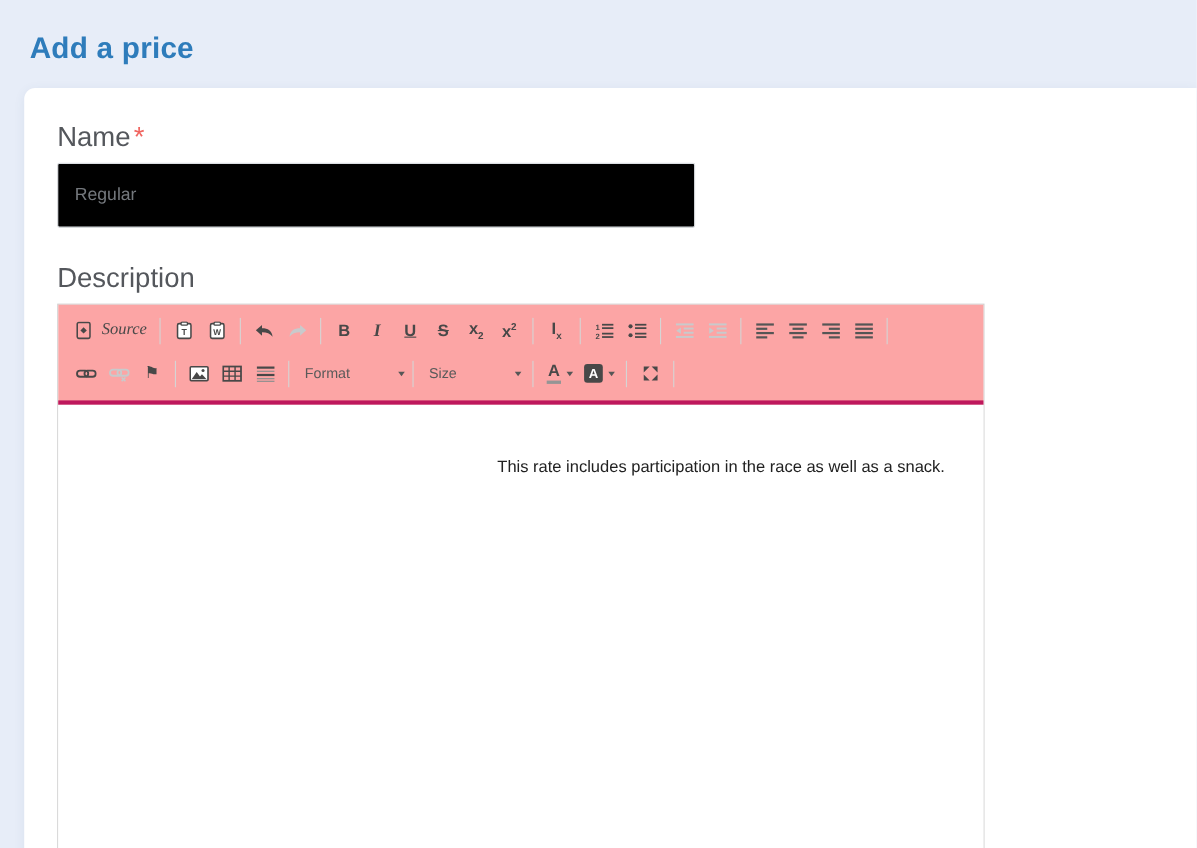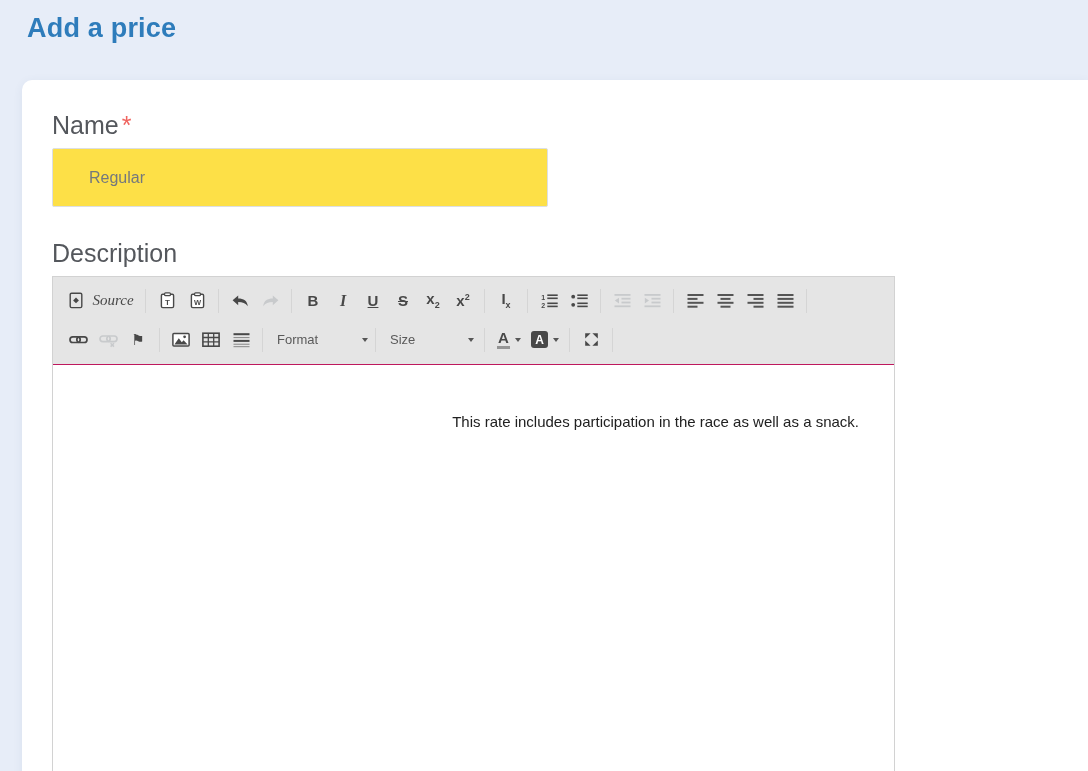--- a/index.html
+++ b/index.html
@@ -3,47 +3,47 @@
 <meta charset="utf-8">
 <style>
   * { box-sizing: border-box; }
   html, body { margin: 0; padding: 0; }
   body {
     width: 1088px; height: 771px; overflow: hidden;
     background: #e7edf8;
     font-family: "Liberation Sans", sans-serif;
   }
   
-  .page-header { height: 80px; padding: 13px 0 0 27px; }
+  .page-header { height: 80px; padding: 29px 0 0 27px; }
   .page-title { font-size: 27px; font-weight: bold; color: #2e7cbb; letter-spacing: .2px; }
 
   
   .card {
     margin-left: 22px; background: #ffffff;
     border-radius: 10px 0 0 0;
     min-height: 900px;
     padding: 34px 30px 40px 30px;
     box-shadow: 0 2px 10px rgba(70, 90, 130, 0.08);
   }
   .section-title { font-size: 20px; font-weight: bold; color: #44474c; line-height: 24px; margin: 0 0 33px 0; }
   .field-label { font-size: 25px; color: #54575c; line-height: 23px; margin-bottom: 11px; }
   .req { color: #f0645f; margin-left: 3px; }
 
   .text-input {
-    display: block; width: 496px; height: 59px;
+    display: block; width: 580px; height: 59px;
     border: 1px solid #dcdfe3; border-radius: 2px;
-    padding: 0 15px 0 36px;
+    padding: 0 15px 0 15px;
     font-family: "Liberation Sans", sans-serif;
-    font-size: 16px; color: #74787d; background: #fde047; outline: none;
+    font-size: 16px; color: #74787d; background: #000000; outline: none;
     margin-bottom: 35px;
   }
 
   
   .editor { width: 843px; border: 1px solid #d2d2d2; background: #fff; }
-  .toolbar { background: #e5e5e5; border-bottom: 1px solid #be185d; padding: 4px 10px 5px 10px; }
+  .toolbar { background: #fca5a5; border-bottom: 4px solid #be185d; padding: 4px 10px 5px 10px; }
   .tb-row { display: flex; align-items: center; height: 39px; }
   .tbtn {
     min-width: 28px; height: 28px; padding: 0 2px; margin: 0 1px;
     display: inline-flex; align-items: center; justify-content: center;
     background: transparent; border: none; cursor: pointer;
     color: #484848; font-family: "Liberation Sans", sans-serif;
   }
   .tbtn.disabled { cursor: default; }
   .tsep { width: 1px; height: 24px; background: #d5d5d5; margin: 0 6px; flex: 0 0 1px; }
   .glyph { font-size: 15px; font-weight: bold; color: #484848; line-height: 1; }

